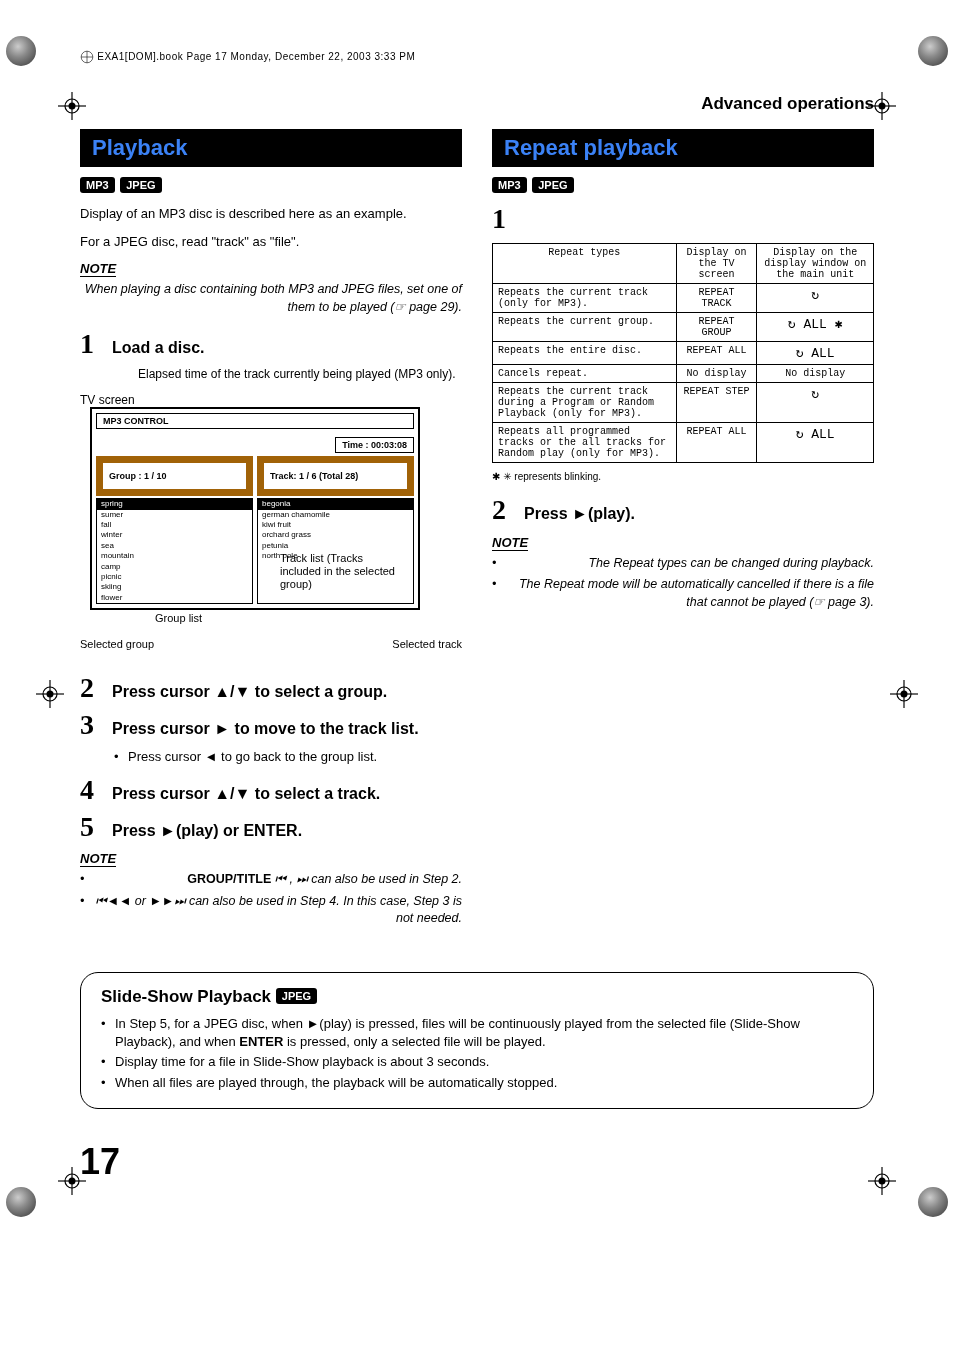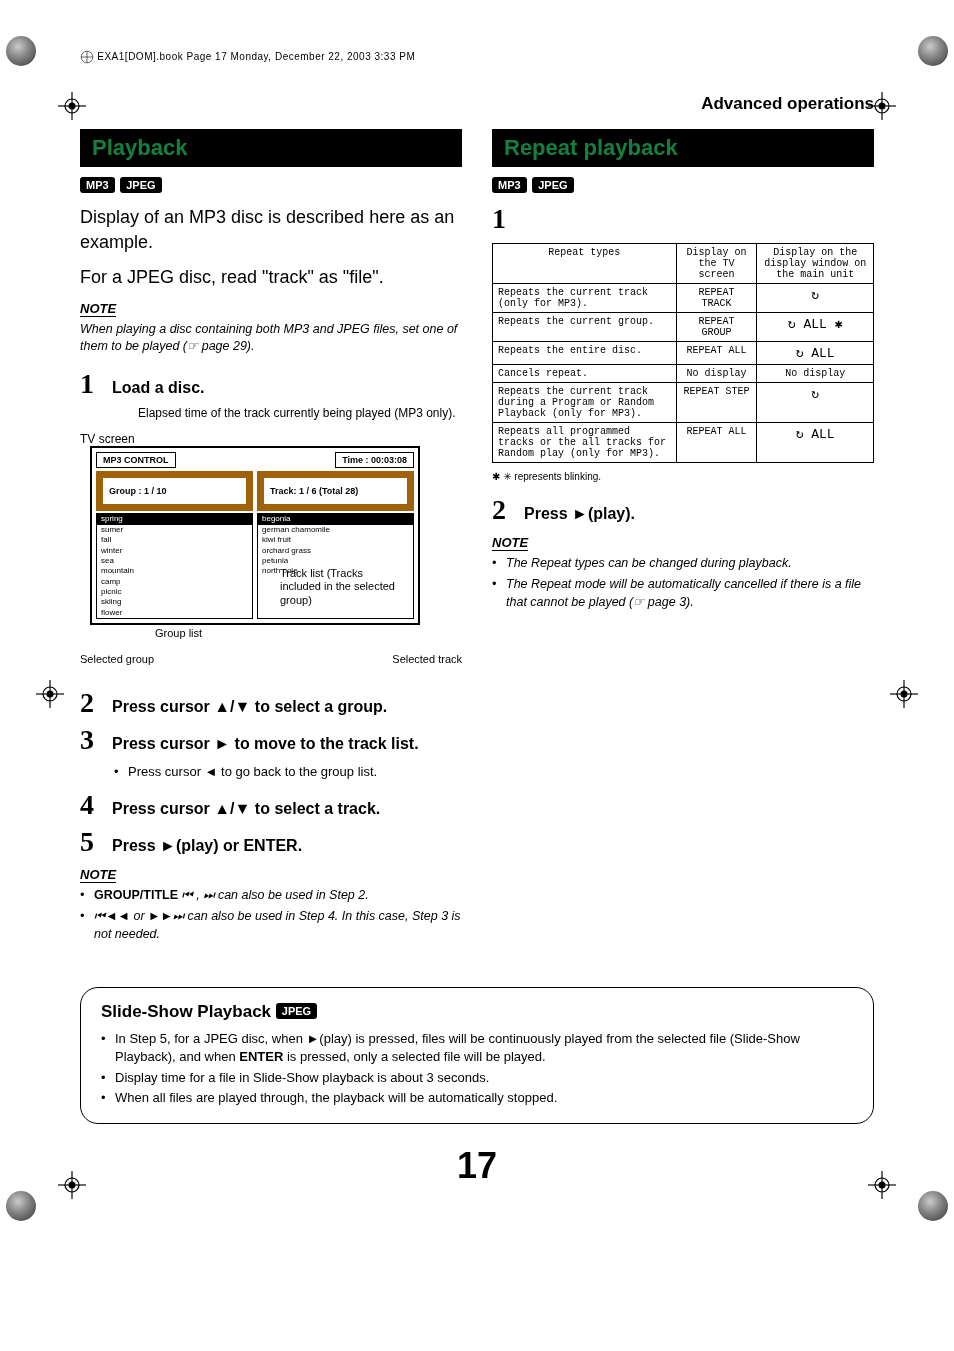--- a/index.html
+++ b/index.html
@@ -30,57 +30,58 @@
   .columns {
     display: flex;
     gap: 30px;
   }
   .col {
     flex: 1;
     min-width: 0;
   }
   .section-header {
     background: #000;
-    color: #15803d;
+    color: #3b82f6;
     font-weight: bold;
     font-size: 22px;
     padding: 6px 12px;
     margin-bottom: 10px;
   }
   .badge-row {
     margin-bottom: 12px;
   }
   .badge {
     display: inline-block;
     background: #000;
     color: #fff;
     font-size: 11px;
     font-weight: bold;
     padding: 2px 6px;
     border-radius: 3px;
     margin-right: 2px;
   }
   .body-text {
-    font-size: 18px;
+    font-size: 13px;
     line-height: 1.4;
     margin-bottom: 10px;
   }
   .note-label {
     font-weight: bold;
     font-style: italic;
     border-bottom: 1px solid #000;
     display: inline-block;
     margin-bottom: 4px;
     font-size: 13px;
   }
   .note-text {
     font-style: italic;
     font-size: 12.5px;
     line-height: 1.4;
     margin-bottom: 14px;
+    text-align: right;
   }
   .step {
     display: flex;
     align-items: baseline;
     gap: 10px;
     margin-bottom: 8px;
   }
   .step-num {
     font-size: 28px;
     font-weight: bold;
@@ -131,20 +132,21 @@
     border: 2px solid #000;
     margin-left: 10px;
     width: 330px;
     padding: 4px;
     position: relative;
   }
   .tv-inner-row {
     display: flex;
     gap: 8px;
     margin-bottom: 3px;
+    flex-direction: column;
   }
   .tv-title-box {
     border: 1px solid #000;
     padding: 2px 6px;
     font-size: 9px;
     font-weight: bold;
   }
   .tv-time-box {
     border: 1px solid #000;
     padding: 2px 6px;
@@ -245,24 +247,24 @@
     font-size: 13px;
     line-height: 1.4;
     margin-bottom: 2px;
   }
   .slideshow-box li::before {
     content: "•";
     position: absolute;
     left: 0;
   }
   .page-num {
-    text-align: center;
+    text-align: left;
     font-size: 36px;
     font-weight: bold;
-    margin-top: 21px;
+    margin-top: 32px;
   }
   .registration-mark {
     position: absolute;
     width: 28px;
     height: 28px;
   }
   .registration-mark svg { width: 100%; height: 100%; }
   .reg-tl { top: 92px; left: 58px; }
   .reg-tr { top: 92px; right: 58px; }
   .reg-ml { top: 680px; left: 36px; }

